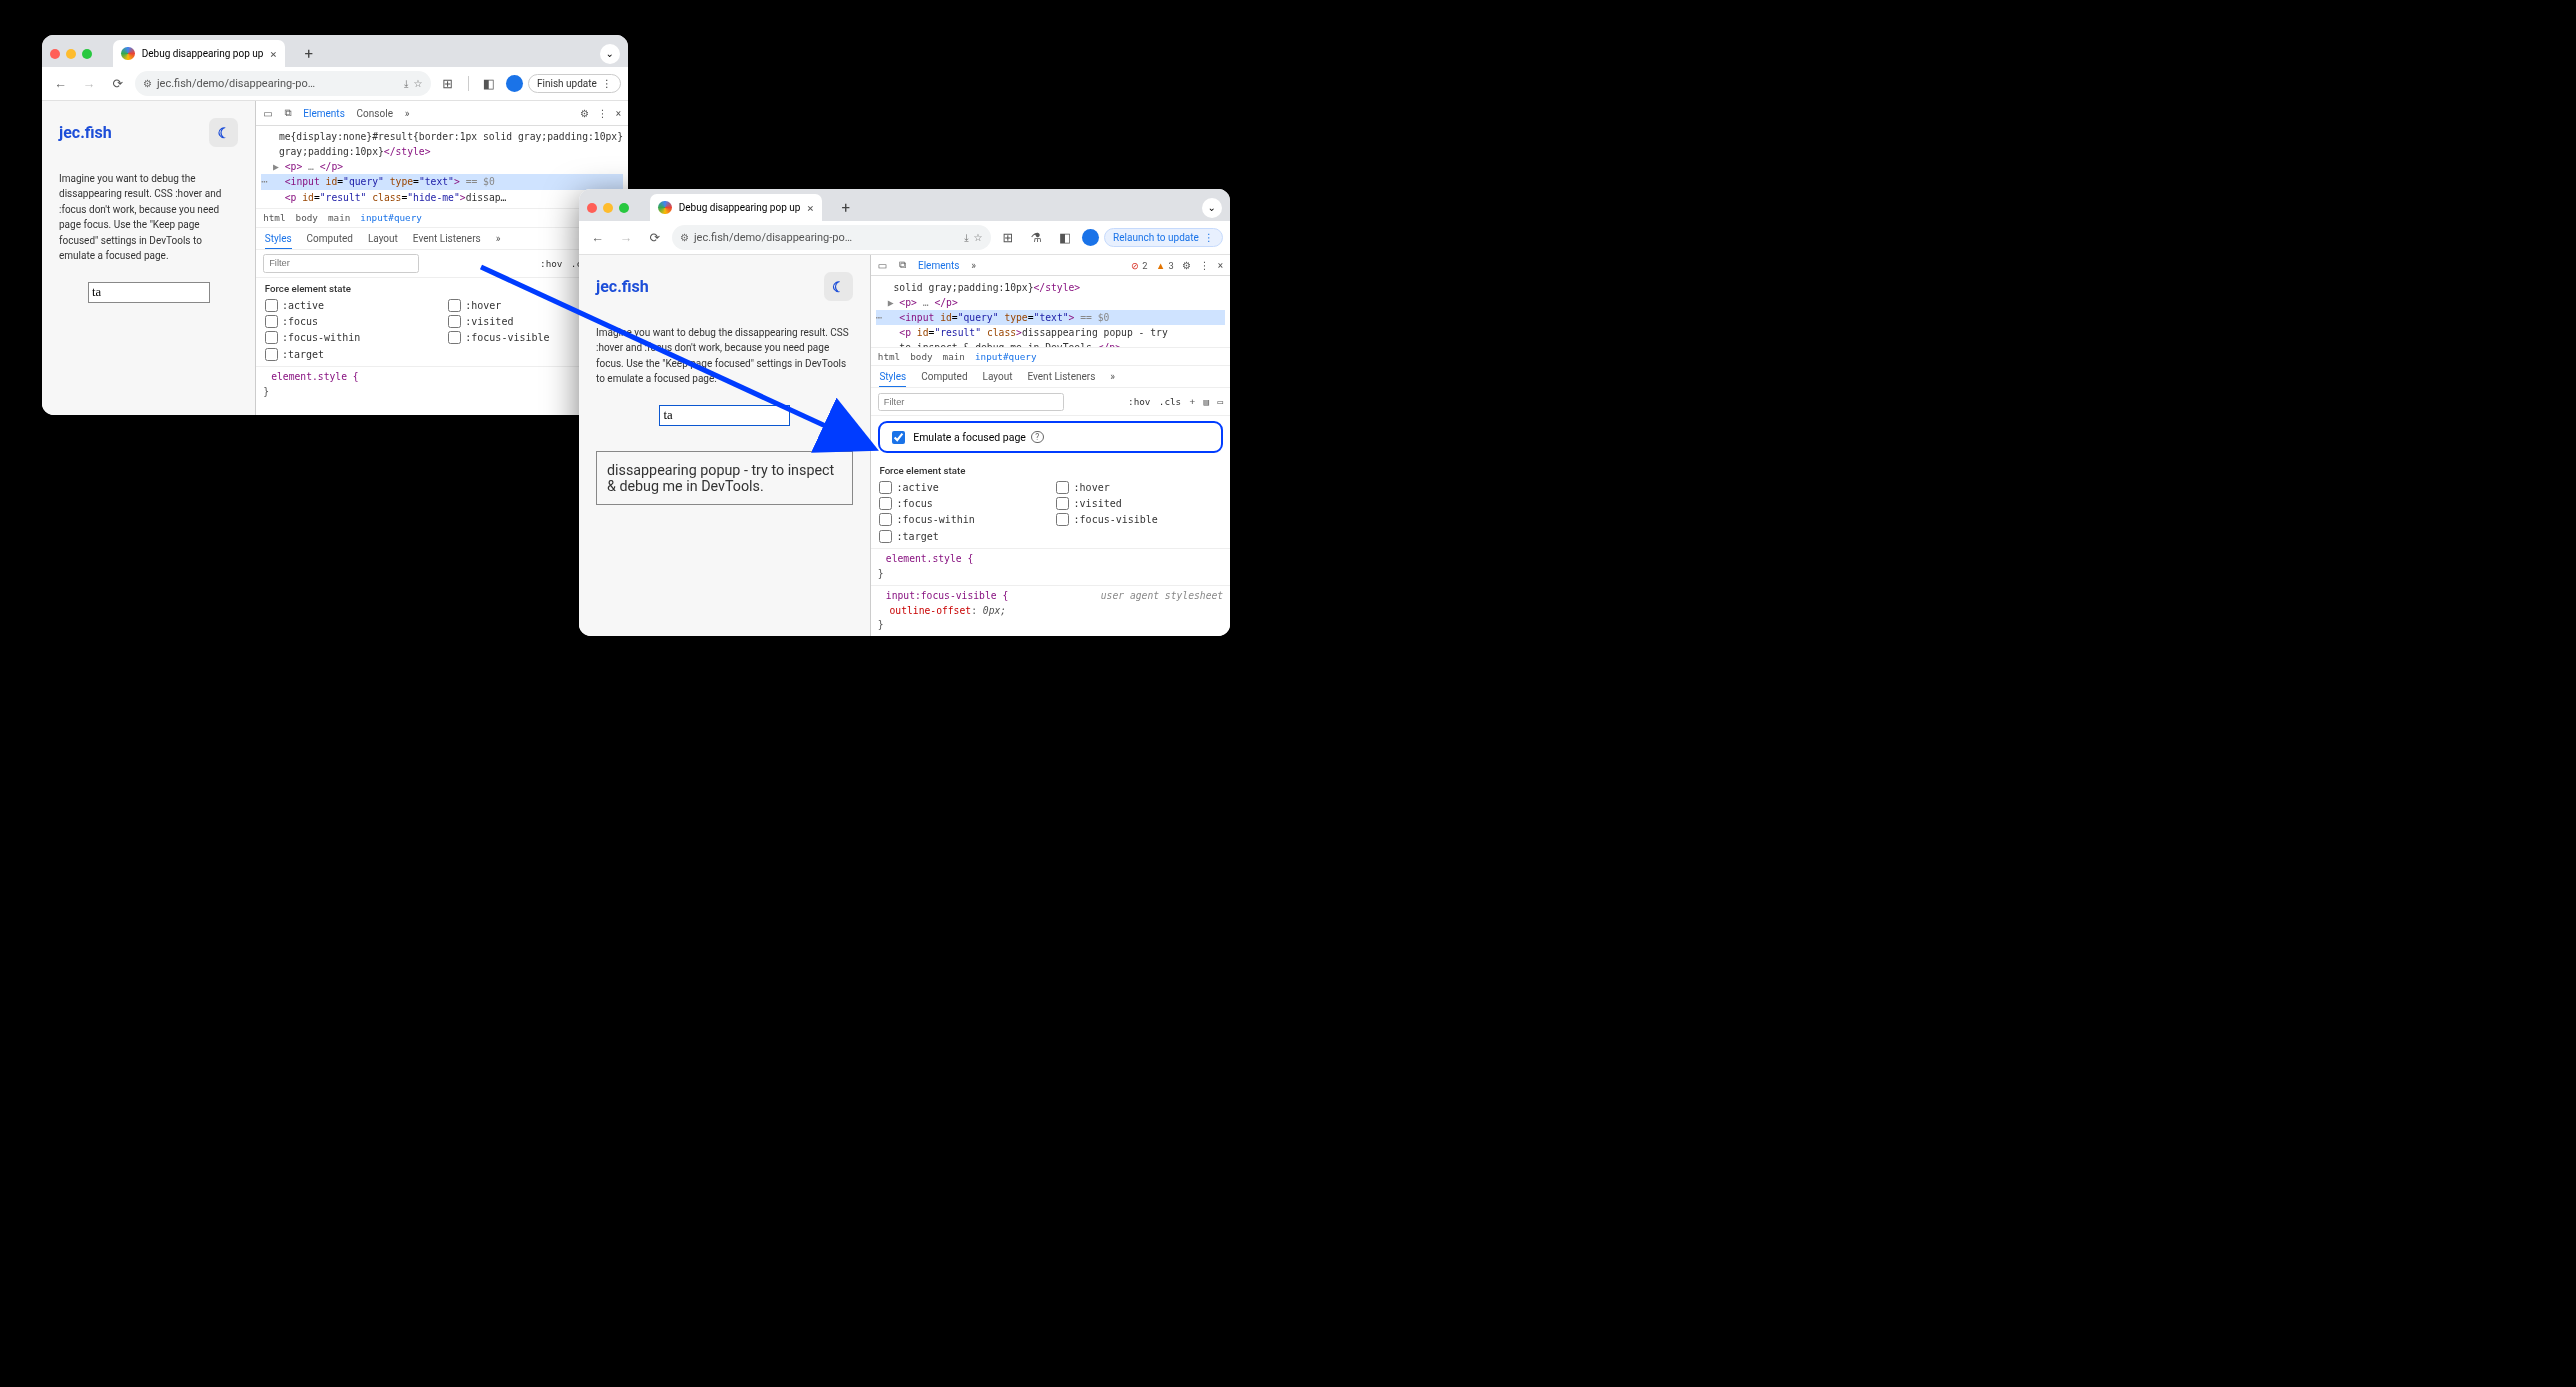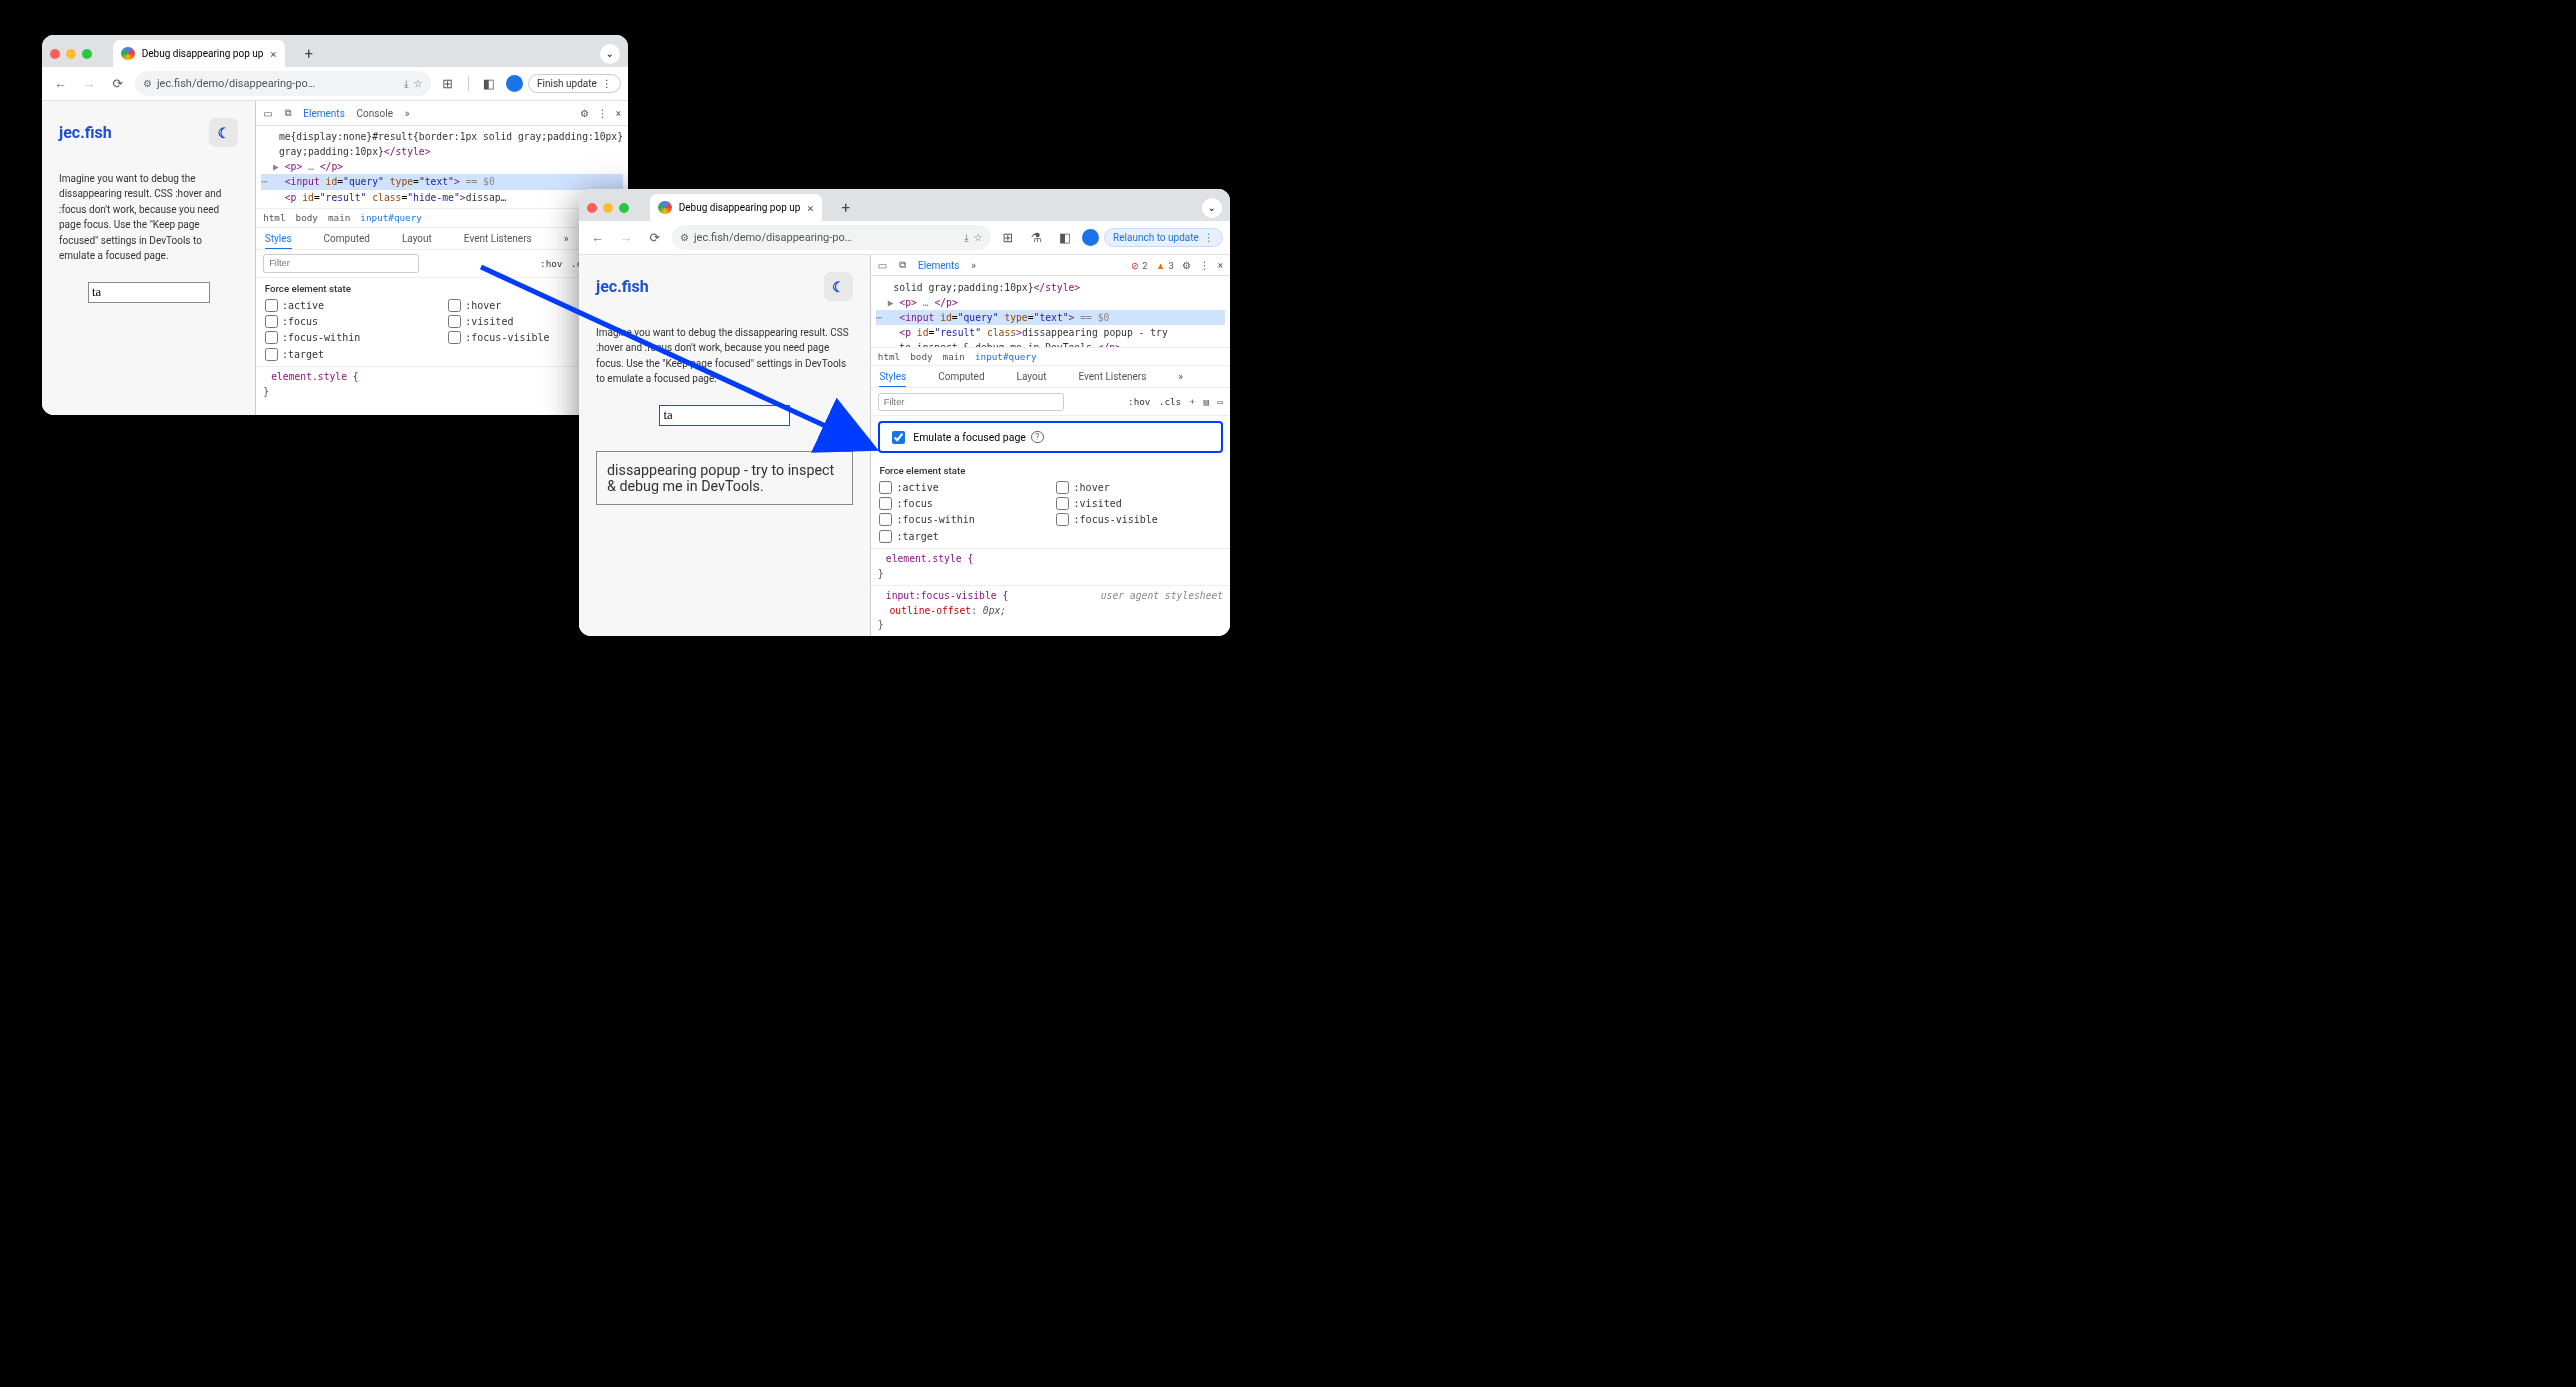--- a/index.html
+++ b/index.html
@@ -140,42 +140,42 @@
   .dom .txt{color:#333;}
   .dom .g{color:#888;}
   .dom::-webkit-scrollbar{display:none;}
   .crumbs{
     border-top:0.8px solid #eee;border-bottom:0.8px solid #eee;
     padding:3.4px 6.8px;font-family:Menlo,monospace;font-size:9.3px;color:#555;
     display:flex;gap:10px;
   }
   .crumbs .sel{color:#1a73e8;}
   .subtabs{
-    display:flex;gap:32px;padding:5px 8.4px;border-bottom:0.8px solid #eee;font-size:10px;color:#555;
+    display:flex;gap:15px;padding:5px 8.4px;border-bottom:0.8px solid #eee;font-size:10px;color:#555;
   }
   .subtabs .sel{color:#1a73e8;border-bottom:1.7px solid #1a73e8;padding-bottom:3.4px;margin-bottom:-5px;}
   .filterrow{
     display:flex;align-items:center;gap:6.8px;padding:4.2px 6.8px;border-bottom:0.8px solid #eee;
     font-family:Menlo,monospace;font-size:9.3px;color:#555;
   }
   .filterinp{
     flex:0 0 auto;border:0.8px solid #ccc;border-radius:2.5px;
     padding:1.7px 5px;font-size:9.3px;height:18.6px;
   }
   .win1 .filterinp{width:156px;}
   .win2 .filterinp{width:186px;}
   .filterrow .opt{color:#333;}
   .filterrow .right{margin-left:auto;display:flex;gap:8.4px;}
   .forcestate{padding:5px 8.4px;font-size:10px;color:#333;}
   .forcestate .title{font-weight:500;margin-bottom:5px;font-size:9.7px;}
   .fs-grid{display:grid;grid-template-columns:1fr 1fr;gap:3.4px 11.8px;font-family:Menlo,monospace;font-size:10px;}
   .fs-grid label{display:flex;align-items:center;gap:4.2px;}
   .fs-grid input{margin:0;}
   .emulate{
-    border:2.5px solid #003cff;border-radius:4px;
+    border:2.5px solid #003cff;border-radius:9px;
     padding:4.2px 8.4px;margin:5px 6.8px 6.8px 6.8px;
     display:flex;align-items:center;gap:5px;font-size:10.5px;
   }
   .emulate input{accent-color:#1a73e8;}
   .help{width:12.7px;height:12.7px;border:1.3px solid #666;border-radius:50%;display:flex;align-items:center;justify-content:center;font-size:8.4px;color:#666;}
   .cssblock{font-family:Menlo,monospace;font-size:9.7px;padding:3.4px 6.8px;color:#555;border-top:0.8px solid #eee;line-height:1.5;}
   .cssblock .sel2{color:#881280;margin-left:8px;}
   .cssblock .prop{color:#c80000;}
   .cssblock .src{float:right;color:#888;font-style:italic;}
 

